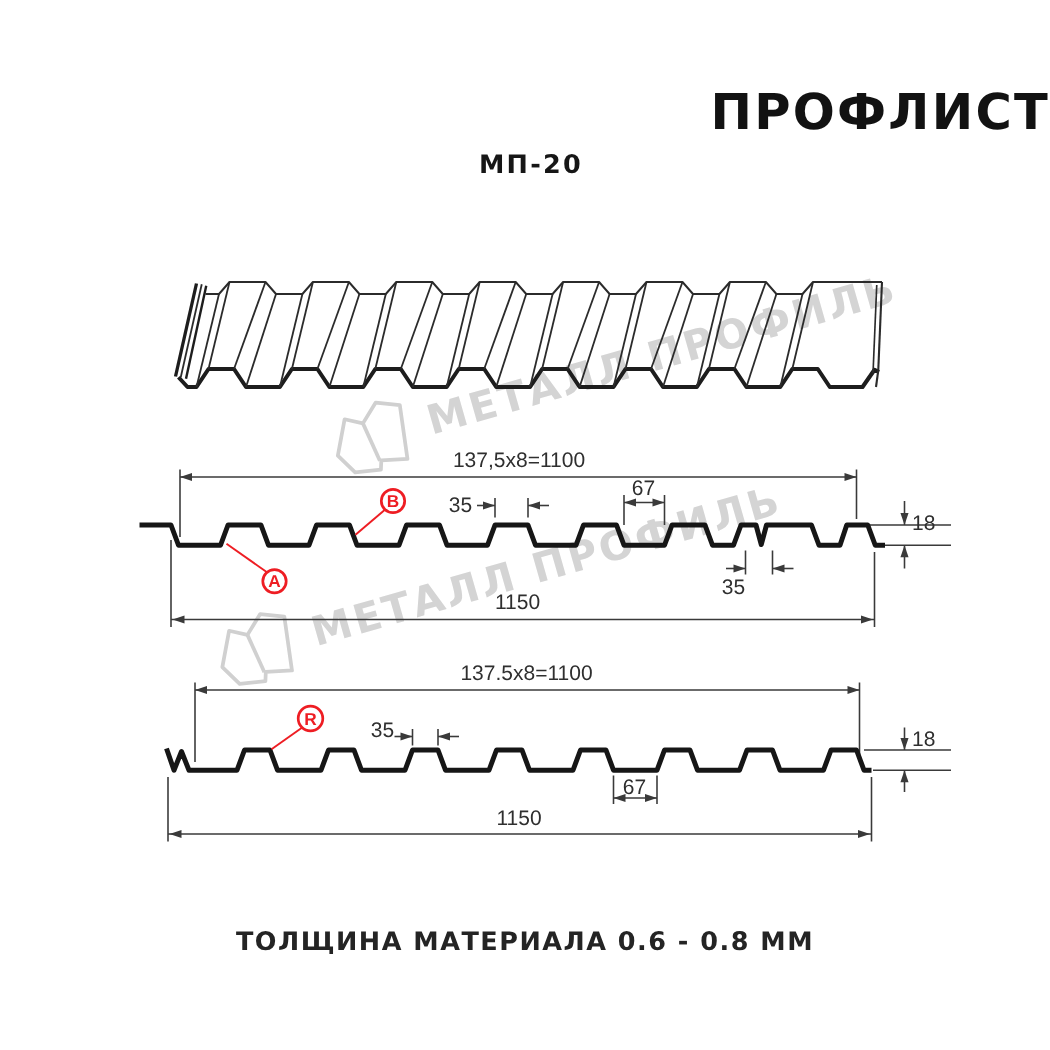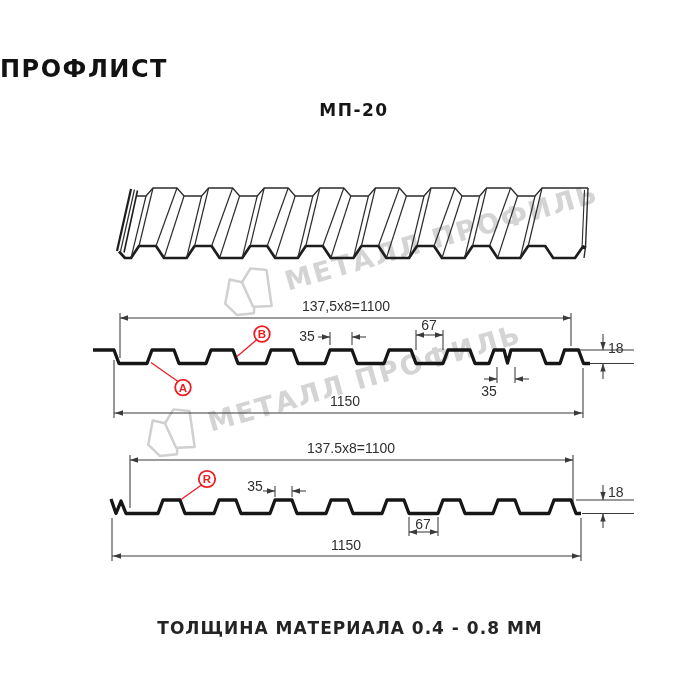--- a/index.html
+++ b/index.html
@@ -1,21 +1,21 @@
 <!DOCTYPE html>
 <html style="--line: #161616; --dim: #3a3a3a; --red: #ee1d23; --wm: #d4d4d4;"><head>
 <meta charset="utf-8">
 <style>
   :root{ --line:#161616; --dim:#3a3a3a; --red:#ee1d23; --wm:#d4d4d4; }
   html,body{margin:0;padding:0;background:#fff;}
   .page{position:relative;width:700px;height:700px;background:#fff;overflow:hidden;
         font-family:"Liberation Sans", sans-serif;}
-  .title{position:absolute;left:0;top:55px;width:700px;text-align:left;
+  .title{position:absolute;left:0;top:55px;width:700px;text-align:right;
          font-family:"DejaVu Sans", sans-serif;
-         font-size:24px;font-weight:800;letter-spacing:1.5px;color:#121212;z-index:3;}
+         font-size:33px;font-weight:800;letter-spacing:1.5px;color:#121212;z-index:3;}
   .subtitle{position:absolute;left:4px;top:100px;width:700px;text-align:center;
          font-family:"DejaVu Sans", sans-serif;
          font-size:17px;font-weight:600;letter-spacing:1.5px;color:#161616;z-index:3;}
   .footer{position:absolute;left:0;top:618px;width:700px;text-align:center;
          font-family:"DejaVu Sans", sans-serif;
          font-size:17px;font-weight:600;letter-spacing:1px;color:#242424;z-index:3;}
   .wm{position:absolute;display:flex;align-items:center;gap:10px;
       transform:rotate(-16deg);transform-origin:0 50%;z-index:1;
       color:var(--wm);font-family:"DejaVu Sans", sans-serif;
       font-weight:700;font-size:27px;letter-spacing:2px;white-space:nowrap;}
@@ -180,14 +180,14 @@
       <text class="dimtxt" x="346" y="550" text-anchor="middle">1150</text>
       <text class="dimtxt" x="255" y="491" text-anchor="middle">35</text>
       <text class="dimtxt" x="423" y="529" text-anchor="middle">67</text>
       <text class="dimtxt" x="608" y="497" text-anchor="start">18</text>
       <line class="redline" x1="201.5" y1="485" x2="181" y2="499.5"></line>
       <circle class="redring" cx="207" cy="479" r="8.2"></circle>
       <text class="redtxt" x="207" y="483" text-anchor="middle">R</text>
     </g>
   </svg>
 
-  <div class="footer">ТОЛЩИНА МАТЕРИАЛА 0.4 - 0.8 ММ</div>
+  <div class="footer">ТОЛЩИНА МАТЕРИАЛА 0.6 - 0.8 ММ</div>
 </div>
 
 </body></html>

